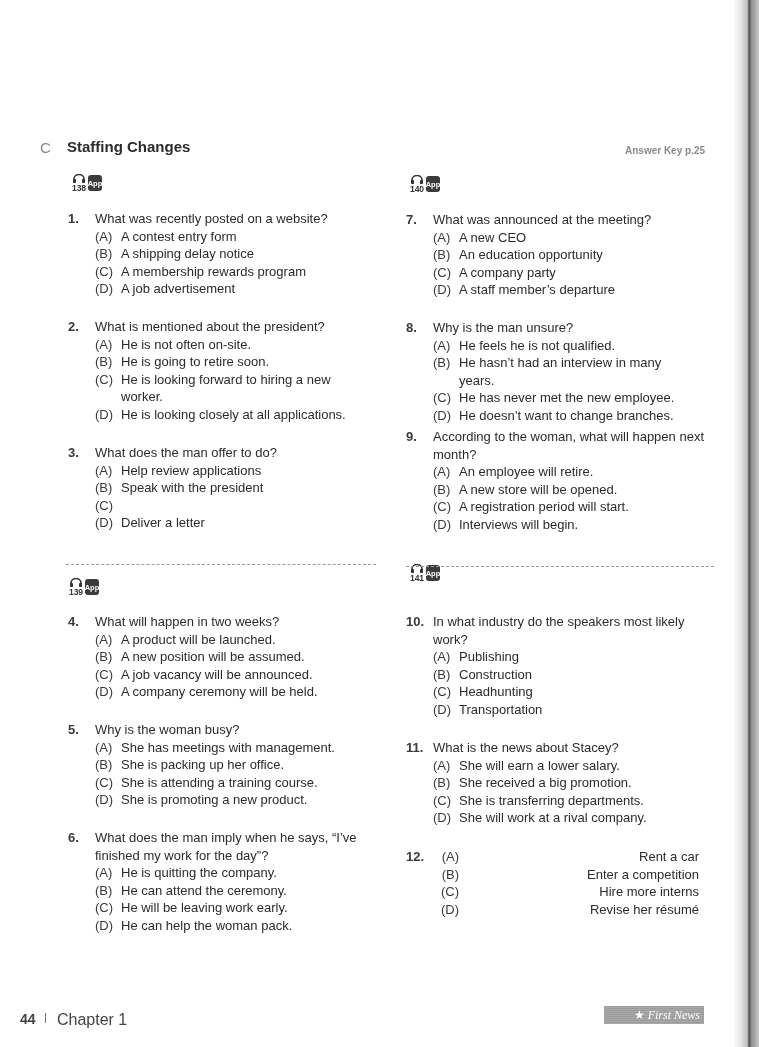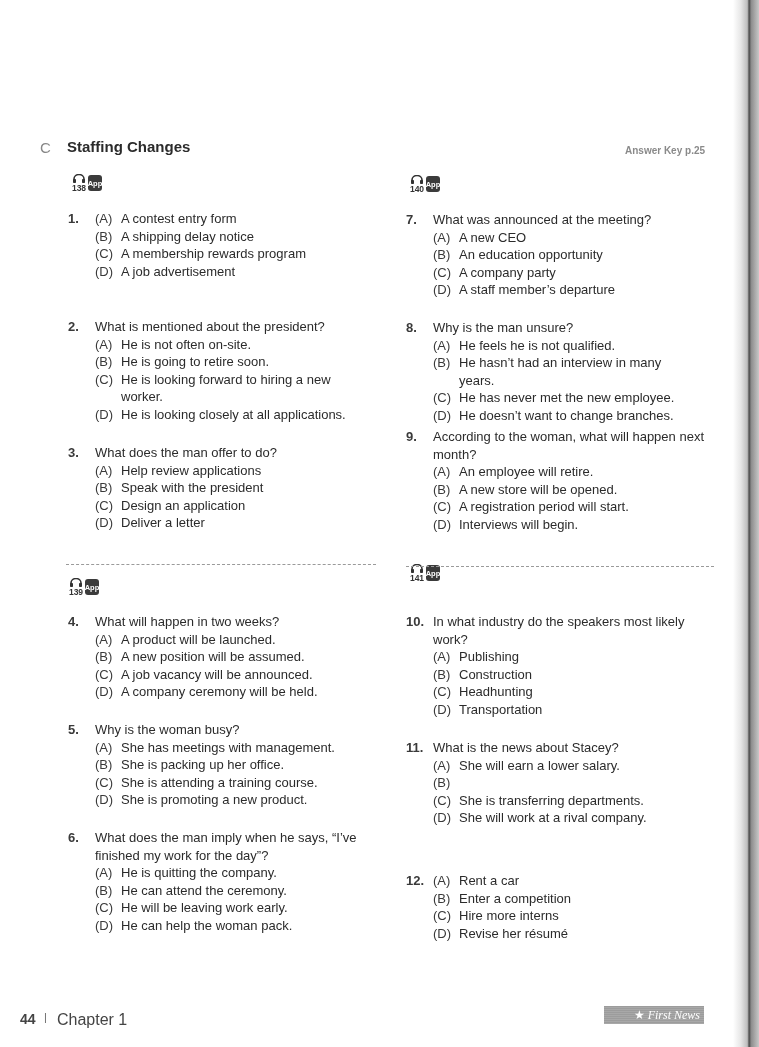--- a/index.html
+++ b/index.html
@@ -110,20 +110,21 @@
       <span class="track-num">141</span>
     </div>
     <div class="app-badge">App</div>
   </div>
 
   <div class="divider" style="left:66px; top:564px; width:310px;"></div>
   <div class="divider" style="left:406px; top:566px; width:308px;"></div>
 
   <div class="q" style="left:68px; top:210px;">
       <span class="num">1.</span>
+      <div class="stem">What was recently posted on a website?</div>
       <div class="options">
         <div class="opt">
           <span class="lbl">(A)</span>
           <span class="txt">A contest entry form</span>
         </div>
         <div class="opt">
           <span class="lbl">(B)</span>
           <span class="txt">A shipping delay notice</span>
         </div>
         <div class="opt">
@@ -165,21 +166,20 @@
         <div class="opt">
           <span class="lbl">(A)</span>
           <span class="txt">Help review applications</span>
         </div>
         <div class="opt">
           <span class="lbl">(B)</span>
           <span class="txt">Speak with the president</span>
         </div>
         <div class="opt">
           <span class="lbl">(C)</span>
-          <span class="txt">Design an application</span>
         </div>
         <div class="opt">
           <span class="lbl">(D)</span>
           <span class="txt">Deliver a letter</span>
         </div>
       </div>
     </div>
   <div class="q" style="left:68px; top:613px;">
       <span class="num">4.</span>
       <div class="stem">What will happen in two weeks?</div>
@@ -337,32 +337,33 @@
   <div class="q" style="left:406px; top:739px;">
       <span class="num">11.</span>
       <div class="stem">What is the news about Stacey?</div>
       <div class="options">
         <div class="opt">
           <span class="lbl">(A)</span>
           <span class="txt">She will earn a lower salary.</span>
         </div>
         <div class="opt">
           <span class="lbl">(B)</span>
+          <span class="txt">She received a big promotion.</span>
         </div>
         <div class="opt">
           <span class="lbl">(C)</span>
           <span class="txt">She is transferring departments.</span>
         </div>
         <div class="opt">
           <span class="lbl">(D)</span>
           <span class="txt">She will work at a rival company.</span>
         </div>
       </div>
     </div>
-  <div class="q" style="left:406px; top:872px;">
+  <div class="q" style="left:406px; top:848px;text-align:right;">
       <span class="num">12.</span>
       <div class="options">
         <div class="opt">
           <span class="lbl">(A)</span>
           <span class="txt">Rent a car</span>
         </div>
         <div class="opt">
           <span class="lbl">(B)</span>
           <span class="txt">Enter a competition</span>
         </div>

